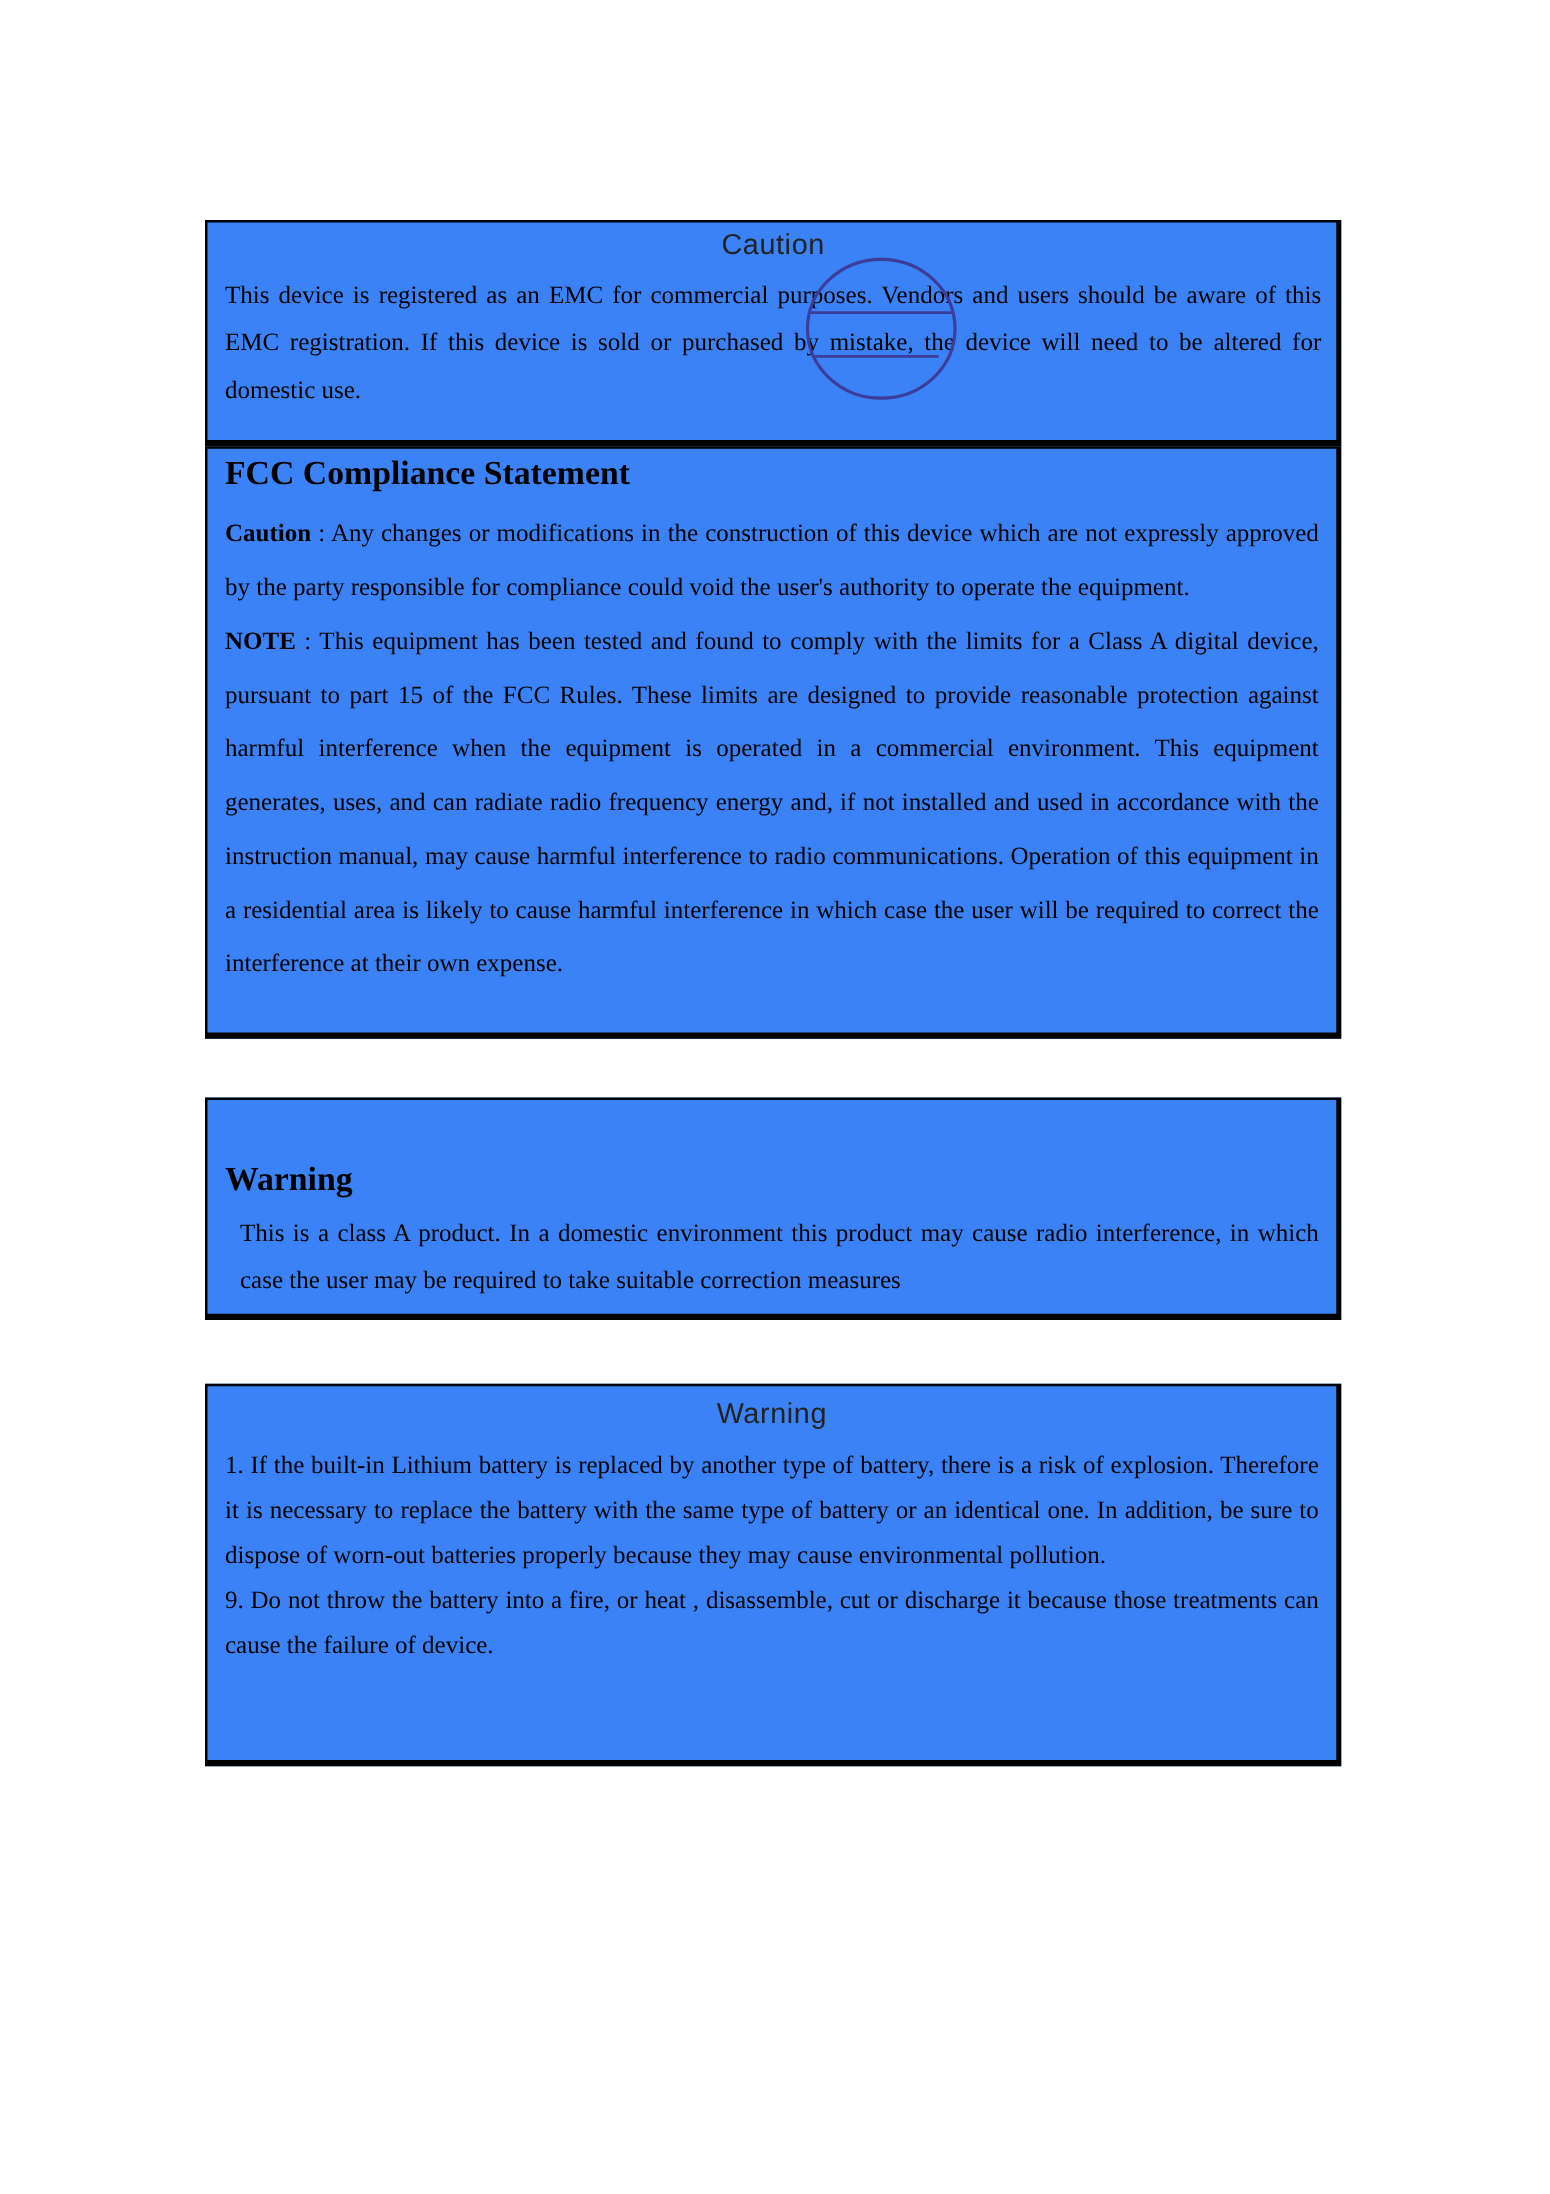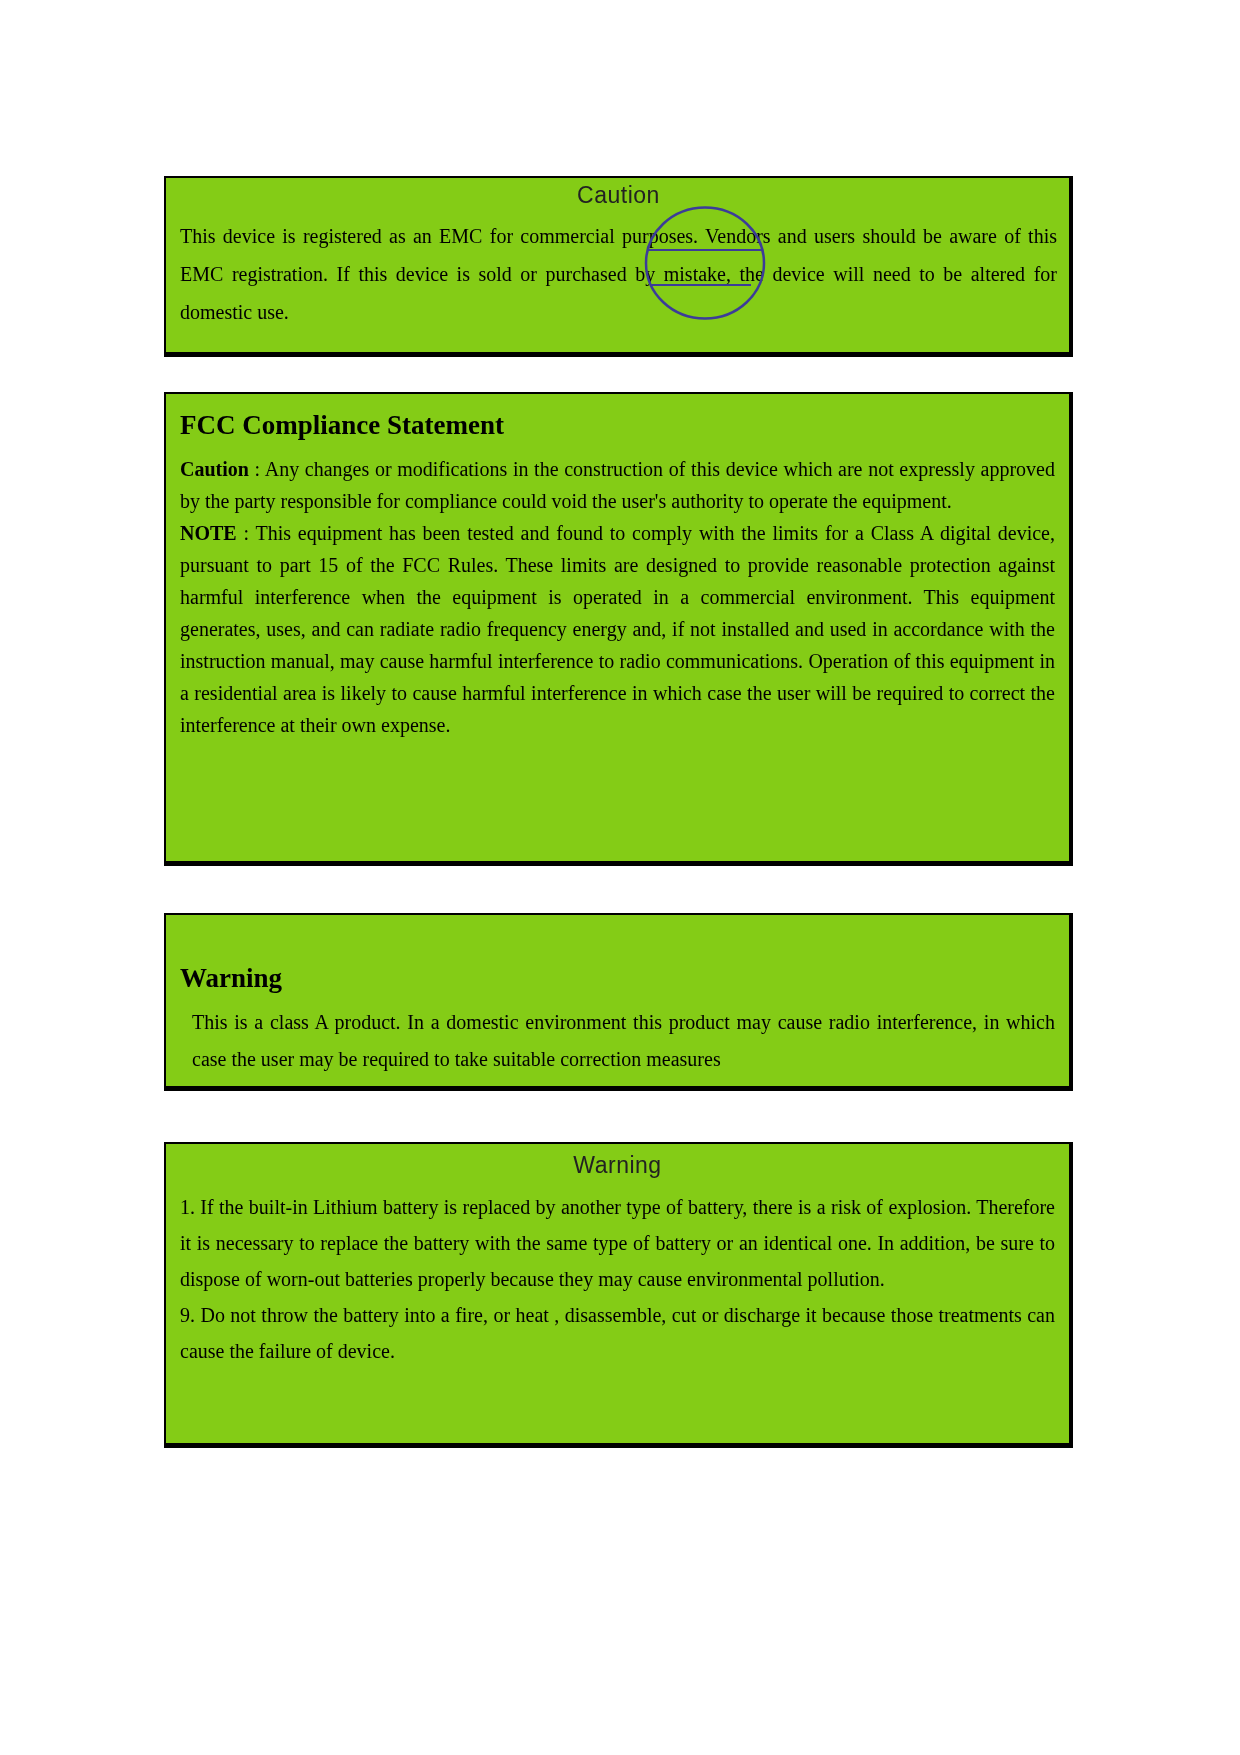--- a/index.html
+++ b/index.html
@@ -15,32 +15,31 @@
   .doc-container {
     position: absolute;
     left: 164px;
     top: 0;
     width: 909px;
   }
   .callout-box {
     border-style: solid;
     border-color: #000000;
     border-width: 2px 4px 5px 2px;   
-    background: #84cc16;
+    background: #3b82f6;
     position: relative;
   }
   .box-caution-emc {
     margin-top: 176px;
     min-height: 181px;
     padding: 2px 12px 10px 14px;
   }
   .box-fcc {
-    margin-top: 35px;
     min-height: 474px;
-    padding: 16px 14px 10px 14px;
+    padding: 4px 14px 10px 14px;
   }
   .box-warning-class-a {
     margin-top: 47px;
     min-height: 176px;
     padding: 48px 14px 8px 14px;
   }
   .box-warning-battery {
     margin-top: 51px;
     min-height: 306px;
     padding: 6px 14px 8px 14px;
@@ -63,21 +62,21 @@
     text-align: left;
   }
   .box-fcc .title-serif-bold { margin: 0 0 12px 0; }
   .box-warning-class-a .title-serif-bold { margin: 0 0 10px 0; }
   .body-serif {
     font-size: 20px;
     text-align: justify;
     color: #000000;
   }
   .box-caution-emc .body-serif { line-height: 38px; }
-  .box-fcc .body-serif { line-height: 32px; }
+  .box-fcc .body-serif { line-height: 43px; }
   .box-warning-class-a .body-serif { line-height: 37px; margin-left: 12px; }
   .box-warning-battery .body-serif { line-height: 36px; }
   .body-serif b { font-weight: 700; }
   .stamp-svg {
     position: absolute;
     left: 478px;
     top: 27px;
     width: 124px;
     height: 117px;
     pointer-events: none;

